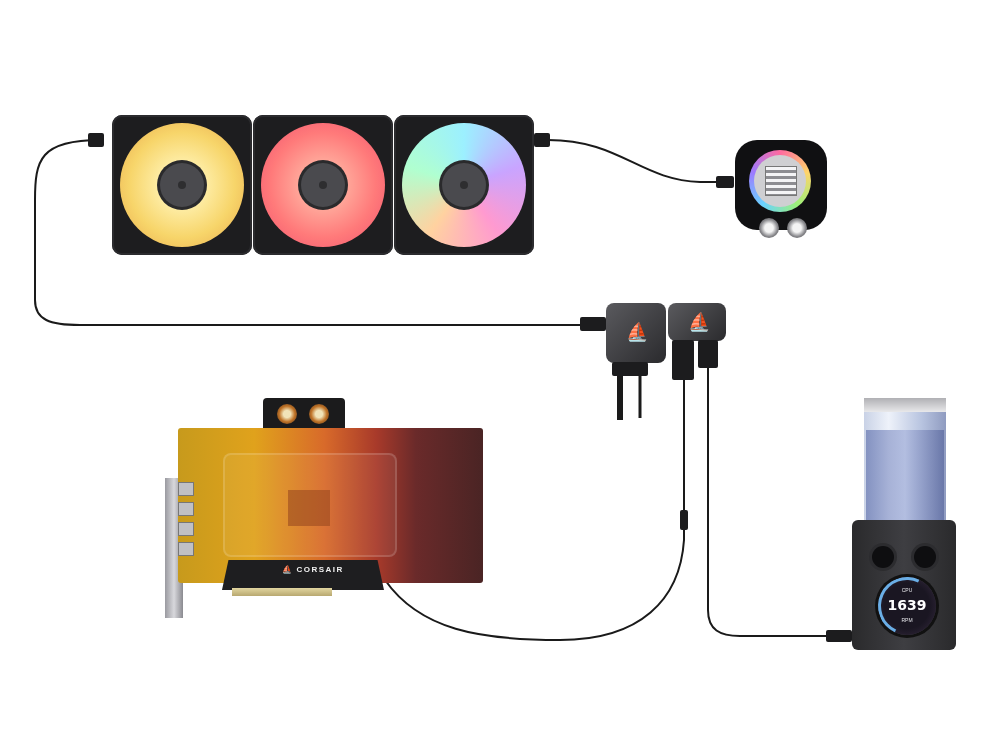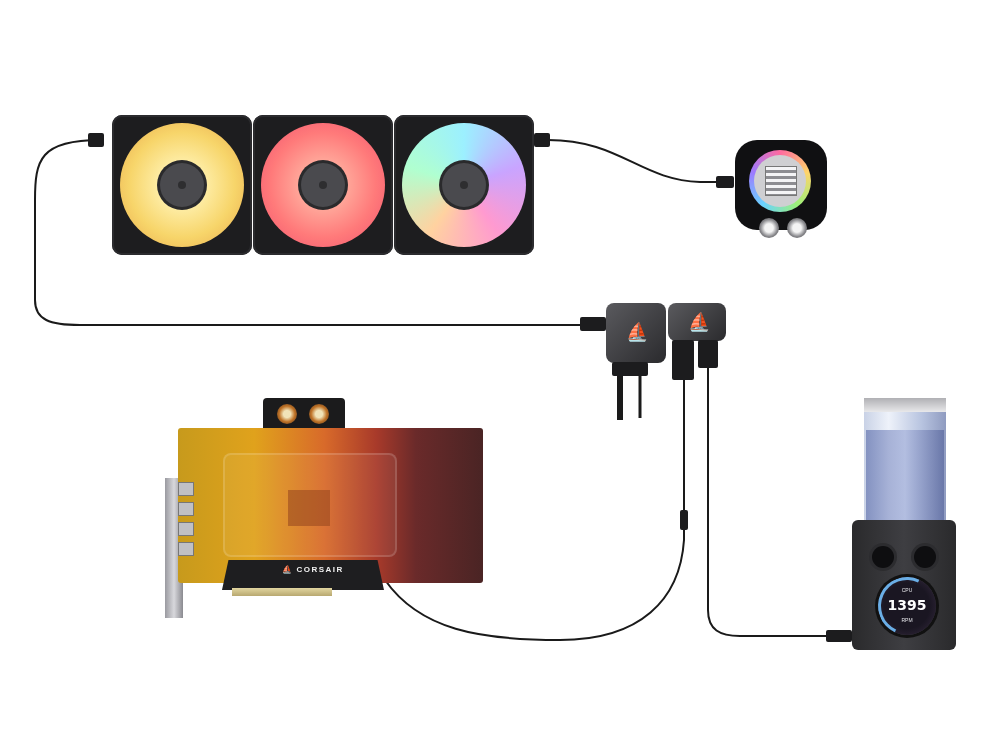--- a/index.html
+++ b/index.html
@@ -117,16 +117,16 @@
 <div class="abs res-liquid"></div>
 <div class="abs res-cap"></div>
 <div class="abs res-body">
   <div class="res-hole" style="left:20px;top:26px;"></div>
   <div class="res-hole" style="left:62px;top:26px;"></div>
 </div>
 <div class="abs lcd-outer">
   <div class="lcd">
     <div class="arc"></div>
     <div class="lbl" style="top:10px;">CPU</div>
-    <div class="val">1395</div>
+    <div class="val">1639</div>
     <div class="lbl" style="top:40px;">RPM</div>
   </div>
 </div>
 
 </body></html>

